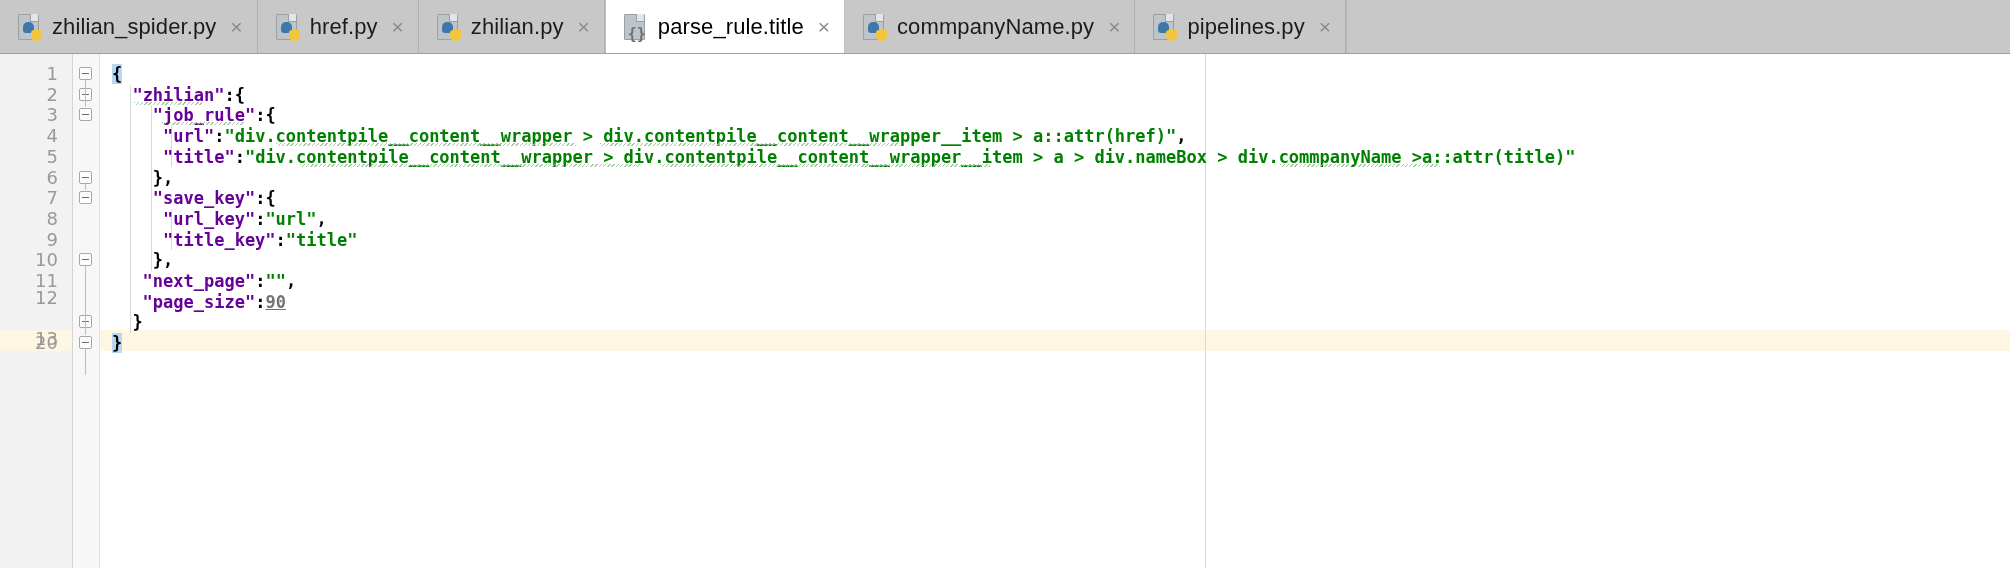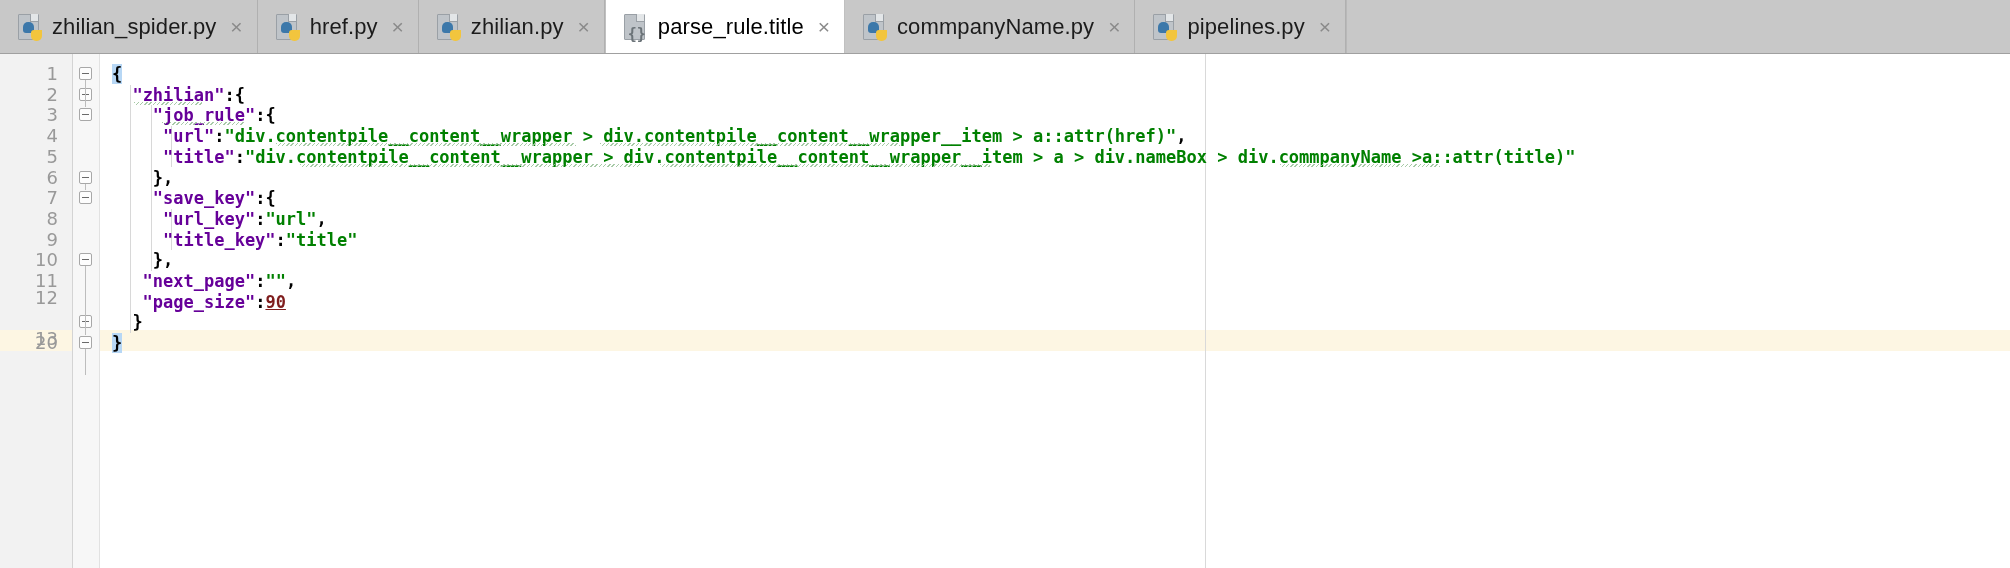--- a/index.html
+++ b/index.html
@@ -194,21 +194,21 @@
   .right-margin {
     position: absolute;
     top: 0; bottom: 0;
     width: 1px;
     background: #d9d9d9;
   }
 
   
   .t-key   { color: #660099; }
   .t-str   { color: #008000; }
-  .t-num   { color: #7f1d1d; text-decoration: underline; }
+  .t-num   { color: #737373; text-decoration: underline; }
   .t-punct { color: #000000; }
   .t-brace-hl { background: #b7d7f5; color: #000000; }
   .squiggle {
     position: absolute;
     height: 3px;
     background-image: repeating-linear-gradient(135deg,
         #9ec49e 0px, #9ec49e 1px, transparent 1px, transparent 3px);
     opacity: .9;
   }
 </style>

